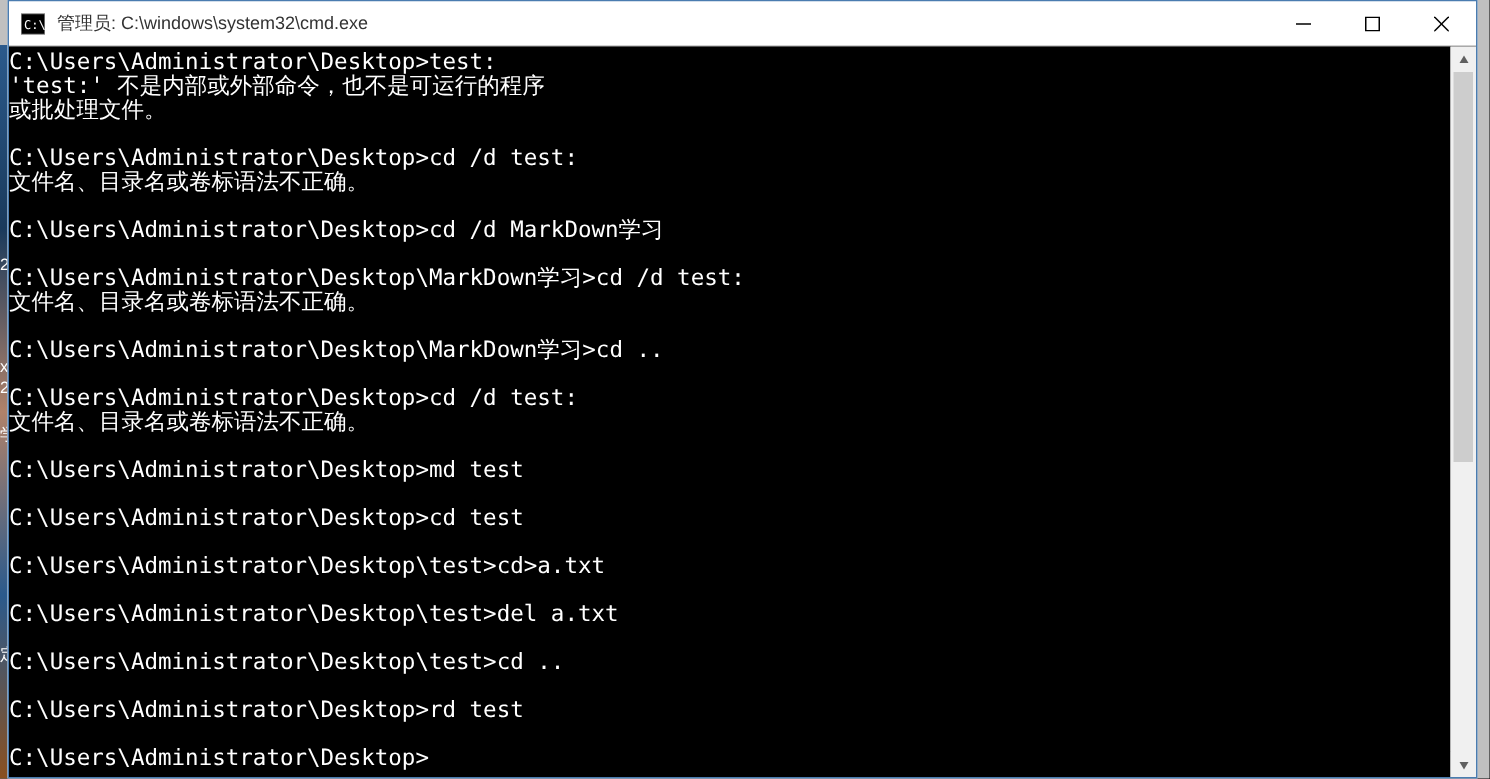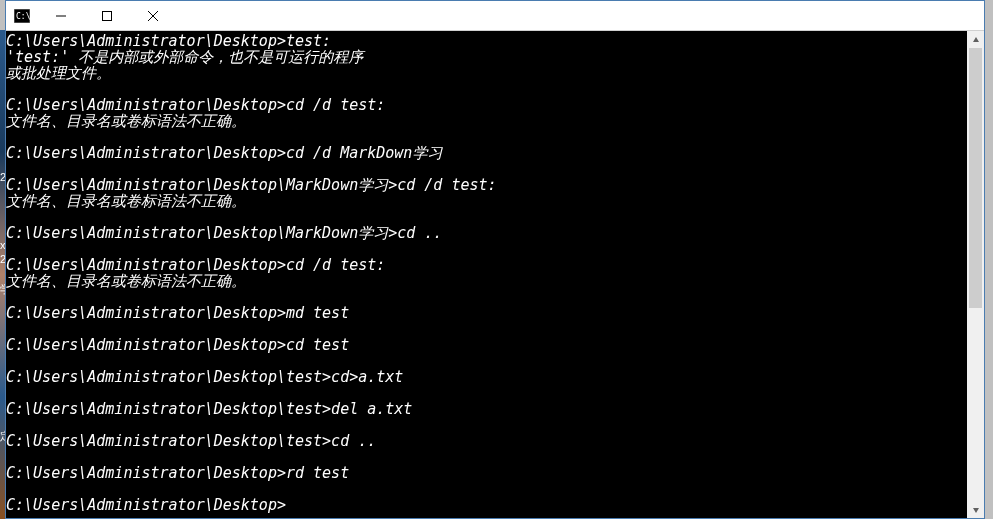--- a/index.html
+++ b/index.html
@@ -70,21 +70,20 @@
     .terminal {
       flex: 1;
       background: #000000;
       color: #ffffff;
       font-family: "NSimSun", "SimSun", "Consolas", monospace;
       font-size: 15px;
       line-height: 16px;
       padding: 2px 0 2px 0;
       white-space: pre;
       overflow: hidden;
-      font-style: italic;
     }
     .terminal .line { min-height: 16px; }
     .scrollbar {
       width: 17px;
       background: #f0f0f0;
       position: relative;
     }
     .scroll-arrow {
       width: 100%;
       height: 17px;
@@ -141,20 +140,21 @@
   </div>
 
 <div class="window">
   <div class="titlebar">
     <div class="titlebar-icon">
       <svg viewBox="0 0 16 14">
         <rect x="0" y="0" width="16" height="14" fill="#000" stroke="#888" stroke-width="1"></rect>
         <text x="2" y="10" font-size="8" fill="#fff" font-family="monospace">C:\</text>
       </svg>
     </div>
+    <div class="titlebar-text">管理员: C:\windows\system32\cmd.exe</div>
     <div class="window-controls">
       <button class="win-btn">
         <svg viewBox="0 0 10 10">
             <line x1="0" y1="5" x2="10" y2="5" stroke="#000" stroke-width="1"></line>
           </svg>
       </button>
       <button class="win-btn">
         <svg viewBox="0 0 10 10">
             <rect x="0.5" y="0.5" width="9" height="9" fill="none" stroke="#000" stroke-width="1"></rect>
           </svg>

